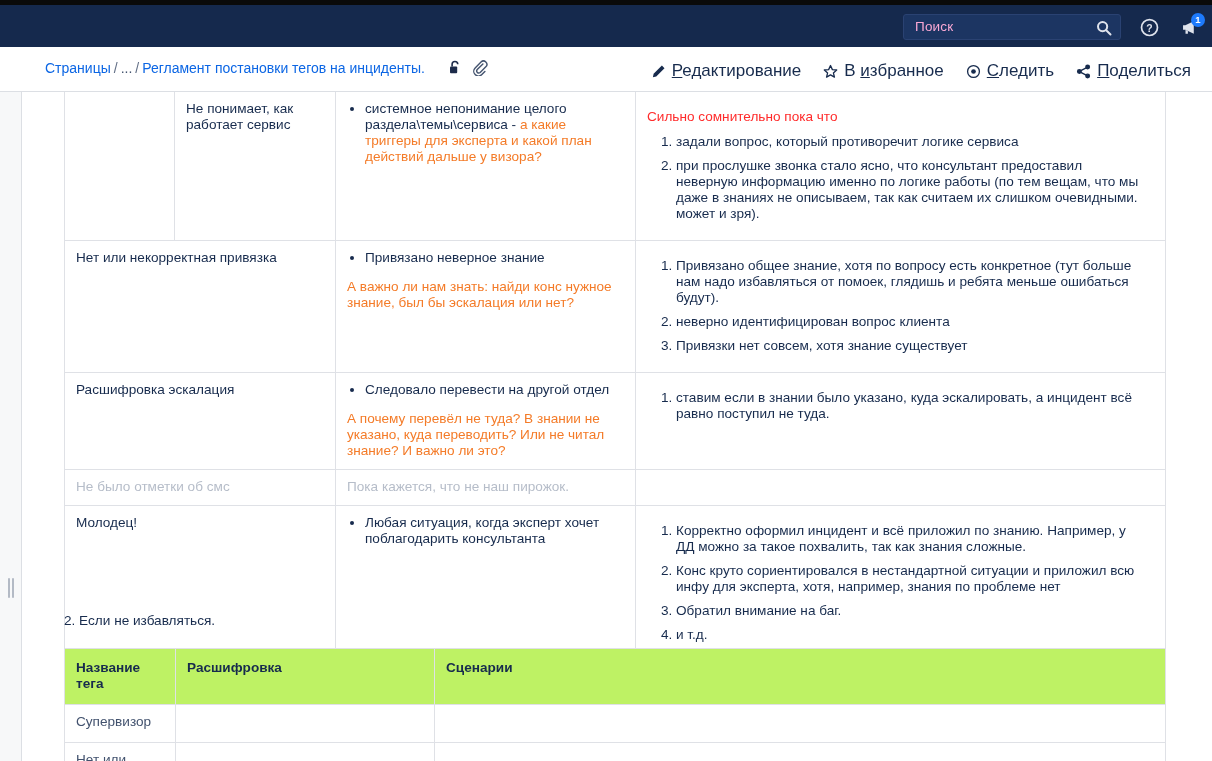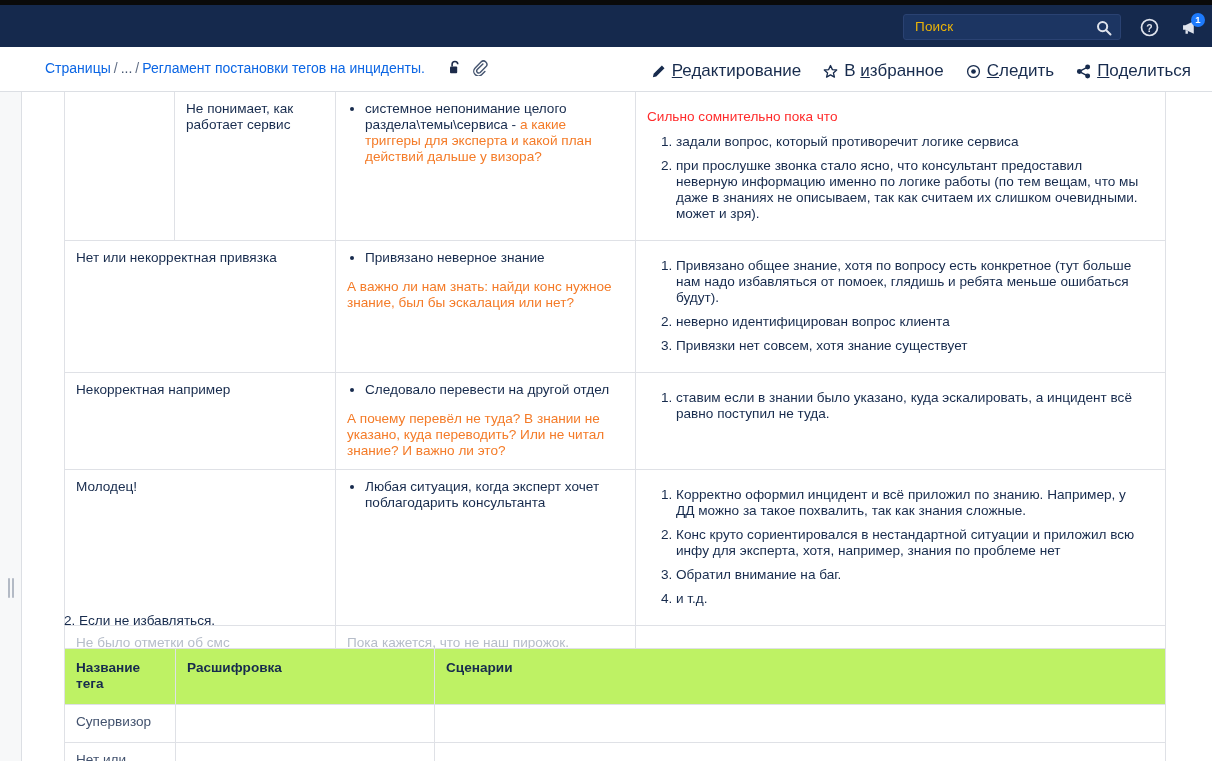--- a/index.html
+++ b/index.html
@@ -26,21 +26,21 @@
   }
   .search-box {
     position: absolute; top: 9px; left: 903px;
     width: 218px; height: 26px;
     background: #1c3562;
     border: 1px solid #2a4272;
     border-radius: 3px;
   }
   .search-box .ph {
     position: absolute; left: 11px; top: 4px;
-    font-size: 13.5px; color: #eab308;
+    font-size: 13.5px; color: #f9a8d4;
     letter-spacing: .2px;
   }
   .search-icon {
     position: absolute; right: 8px; top: 5px;
     width: 16px; height: 16px;
   }
   .hdr-icon {
     position: absolute; top: 13px;
     width: 19px; height: 19px;
     cursor: pointer;
@@ -338,57 +338,57 @@
         <td class="cell-pad-wide">
           <ol class="num">
               <li>Привязано общее знание, хотя по вопросу есть конкретное (тут больше нам надо избавляться от помоек, глядишь и ребята меньше ошибаться будут).</li>
               <li>неверно идентифицирован вопрос клиента</li>
               <li>Привязки нет совсем, хотя знание существует</li>
             </ol>
         </td>
       </tr>
 
       <tr>
-        <td colspan="2">Некорректная например</td>
+        <td colspan="2">Расшифровка эскалация</td>
         <td>
           <ul class="bul">
               <li>Следовало перевести на другой отдел</li>
             </ul>
           <div class="note-orange">А почему перевёл не туда? В знании не указано, куда переводить? Или не читал знание? И важно ли это?</div>
         </td>
         <td class="cell-pad-wide">
           <ol class="num">
               <li>ставим если в знании было указано, куда эскалировать, а инцидент всё равно поступил не туда.</li>
             </ol>
         </td>
+      </tr>
+
+      <tr>
+        <td colspan="2" class="muted">Не было отметки об смс</td>
+        <td class="muted">Пока кажется, что не наш пирожок.</td>
+        <td class="cell-pad-wide"></td>
       </tr>
 
       <tr>
         <td colspan="2">Молодец!</td>
         <td>
           <ul class="bul">
               <li>Любая ситуация, когда эксперт хочет поблагодарить консультанта</li>
             </ul>
         </td>
         <td class="cell-pad-wide">
           <ol class="num">
               <li>Корректно оформил инцидент и всё приложил по знанию. Например, у ДД можно за такое похвалить, так как знания сложные.</li>
               <li>Конс круто сориентировался в нестандартной ситуации и приложил всю инфу для эксперта, хотя, например, знания по проблеме нет</li>
               <li>Обратил внимание на баг.</li>
               <li>и т.д.</li>
             </ol>
         </td>
       </tr>
 
-      <tr>
-        <td colspan="2" class="muted">Не было отметки об смс</td>
-        <td class="muted">Пока кажется, что не наш пирожок.</td>
-        <td class="cell-pad-wide"></td>
-      </tr>
-
     </tbody>
   </table>
 
   <div class="caption-line">2. Если не избавляться.</div>
 
   <table class="cf" id="tbl-second">
     <colgroup>
         <col class="s1">
         <col class="s2">
         <col class="s3">

